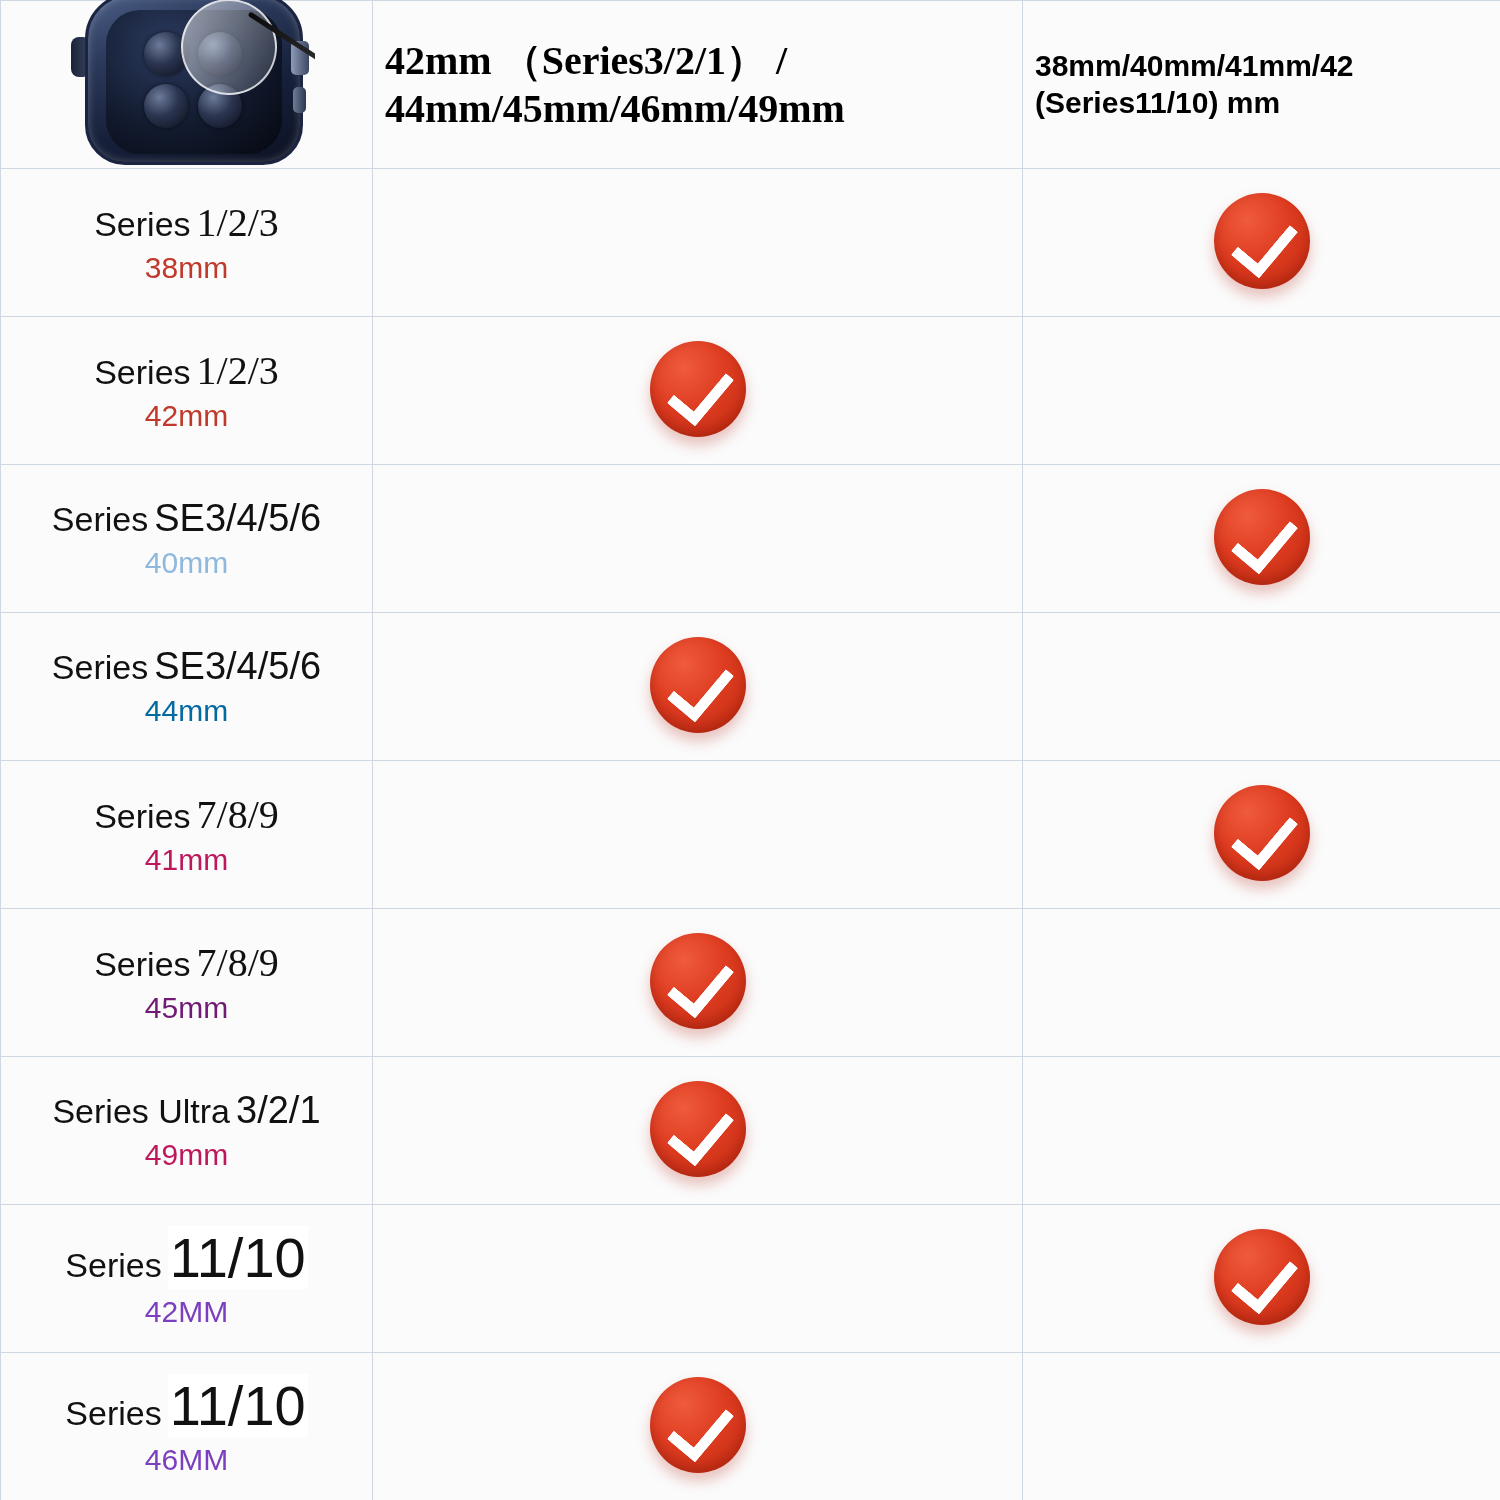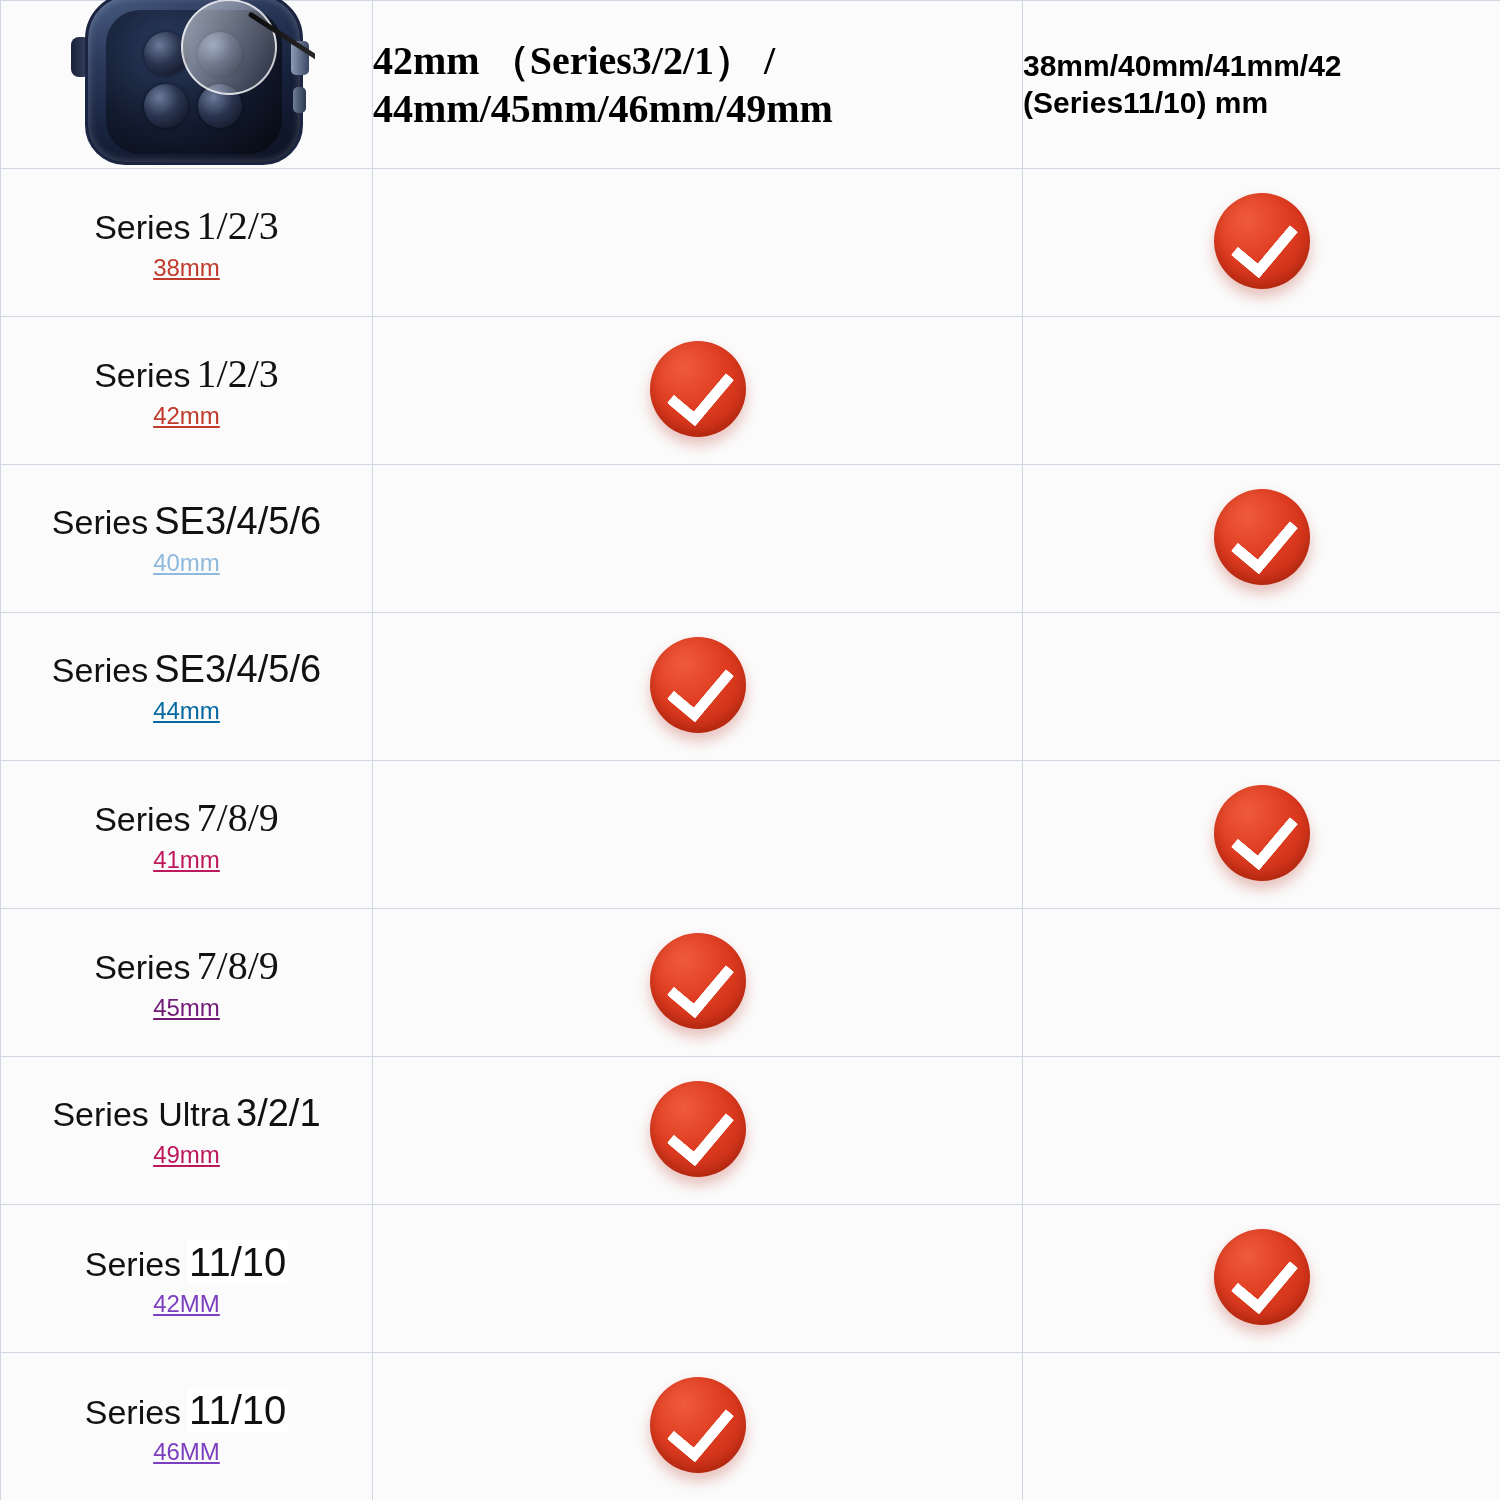--- a/index.html
+++ b/index.html
@@ -26,21 +26,21 @@
     border-collapse: collapse;
     table-layout: fixed;
   }
 
   table.compat col.c0 { width: 372px; }
   table.compat col.c1 { width: 650px; }
   table.compat col.c2 { width: 478px; }
 
   table.compat td, table.compat th {
     border: 1px solid #cfd7e3;
-    padding: 0;
+    padding: 12px;
     vertical-align: middle;
     background: #fbfbfb;
   }
 
   
   tr.head-row { height: 168px; }
   th.head-cell {
     font-weight: bold;
     text-align: left;
     vertical-align: middle;
@@ -183,29 +183,28 @@
     color: #111;
     font-weight: normal;
     margin-left: 6px;
   }
   .lbl-model.sans {
     font-family: Liberation Sans, sans-serif;
     font-size: 38px;
   }
   .lbl-model.big {
     font-family: "Liberation Sans", sans-serif;
-    font-size: 40px;
+    font-size: 56px;
     background: #ffffff;
     padding: 0 2px;
   }
   .lbl-size {
     margin-top: 8px;
     font-family: "Liberation Sans", sans-serif;
-    font-size: 24px;
-    text-decoration: underline;
+    font-size: 30px;
   }
 
   td.mark-cell {
     text-align: center;
   }
   .check-badge {
     display: inline-block;
     width: 96px;
     height: 96px;
     border-radius: 50%;

